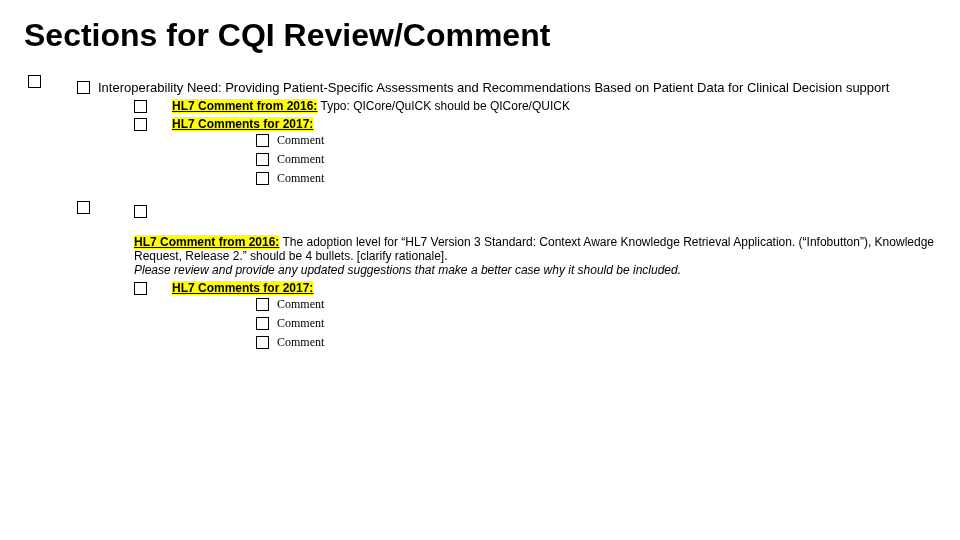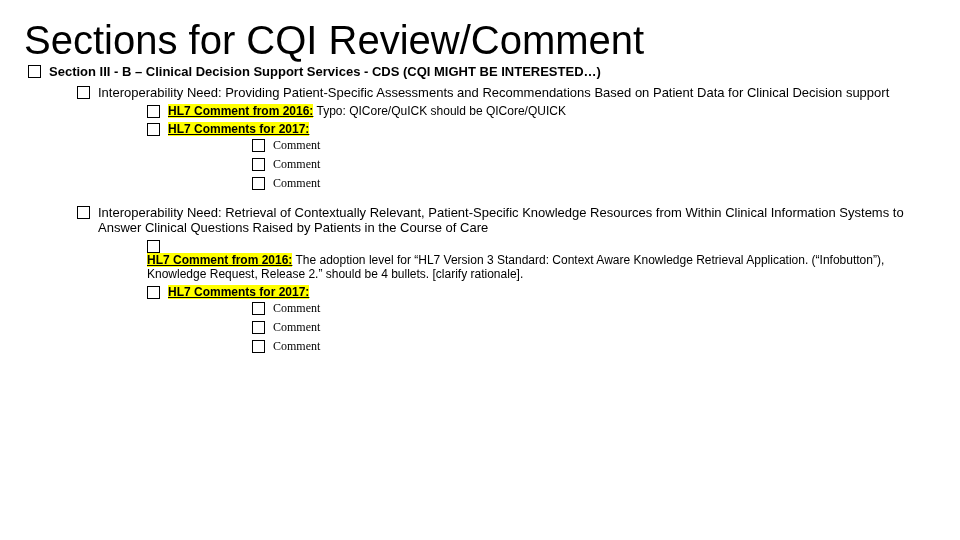--- a/index.html
+++ b/index.html
@@ -13,23 +13,23 @@
       height: 540px;
       background: #ffffff;
       font-family: Arial, sans-serif;
       font-size: 13px;
       color: #000000;
       overflow: hidden;
       padding: 16px 24px;
     }
 
     .page-title {
-      font-size: 40px;
-      font-weight: normal;
-      margin-bottom: 0;
+      font-size: 32px;
+      font-weight: bold;
+      margin-bottom: 20px;
       line-height: 1.2;
     }
 
     .list-container {
       padding-left: 4px;
     }
 
     .list-item {
       display: flex;
       align-items: flex-start;
@@ -52,21 +52,22 @@
 
     .level1 {
       margin-left: 0px;
     }
 
     .level2 {
       margin-left: 28px;
     }
 
     .level3 {
-      margin-left: 49px;
+      margin-left: 36px;
+      gap: 17px;
     }
 
     .level4 {
       margin-left: 84px;
       font-family: Liberation Serif, serif;
     }
 
     .highlight-yellow {
       background-color: #ffff00;
       font-weight: bold;
@@ -92,21 +93,20 @@
 </head>
 <body>
 
 <div class="page-title">Sections for CQI Review/Comment</div>
 
 <div class="list-container">
 
   <div class="list-item level1">
     <span class="checkbox"></span>
     <div class="item-content">
-      <span class="section-header">Section III - B – Clinical Decision Support Services - CDS  (CQI MIGHT BE INTERESTED…)</span>
 
       
       <div class="list-item level2" style="margin-top:6px;">
         <span class="checkbox"></span>
         <div class="item-content">
           <span>Interoperability Need: Providing Patient-Specific Assessments and Recommendations Based on Patient Data for Clinical Decision support</span>
 
           
           <div class="list-item level3" style="margin-top:4px;">
             <span class="checkbox"></span>
@@ -137,28 +137,28 @@
             </div>
           </div>
 
         </div>
       </div>
 
       
       <div class="list-item level2" style="margin-top:6px;">
         <span class="checkbox"></span>
         <div class="item-content">
-          <span>Interoperability Need: Retrieval of Contextually Relevant, Patient-Specific Knowledge Resources from Within Clinical Information Systems to Answer Clinical Questions Raised by Patients in the Course of Care</span>
 
           
           <div class="list-item level3" style="margin-top:4px;flex-direction:column;">
             <span class="checkbox"></span>
             <div class="item-content small-text">
               <span class="highlight-yellow underline">HL7 Comment from 2016:</span><span> The adoption level for “HL7 Version 3 Standard: Context Aware Knowledge Retrieval Application. (“Infobutton”), Knowledge Request, Release 2.” should be 4 bullets.  [clarify rationale].</span>
               <br>
+              <span class="italic">Please review and provide any updated suggestions that make a better case why it should be included.</span>
             </div>
           </div>
 
           
           <div class="list-item level3" style="margin-top:2px;">
             <span class="checkbox"></span>
             <div class="item-content small-text">
               <span class="highlight-yellow underline">HL7 Comments for 2017:</span>
 
               

